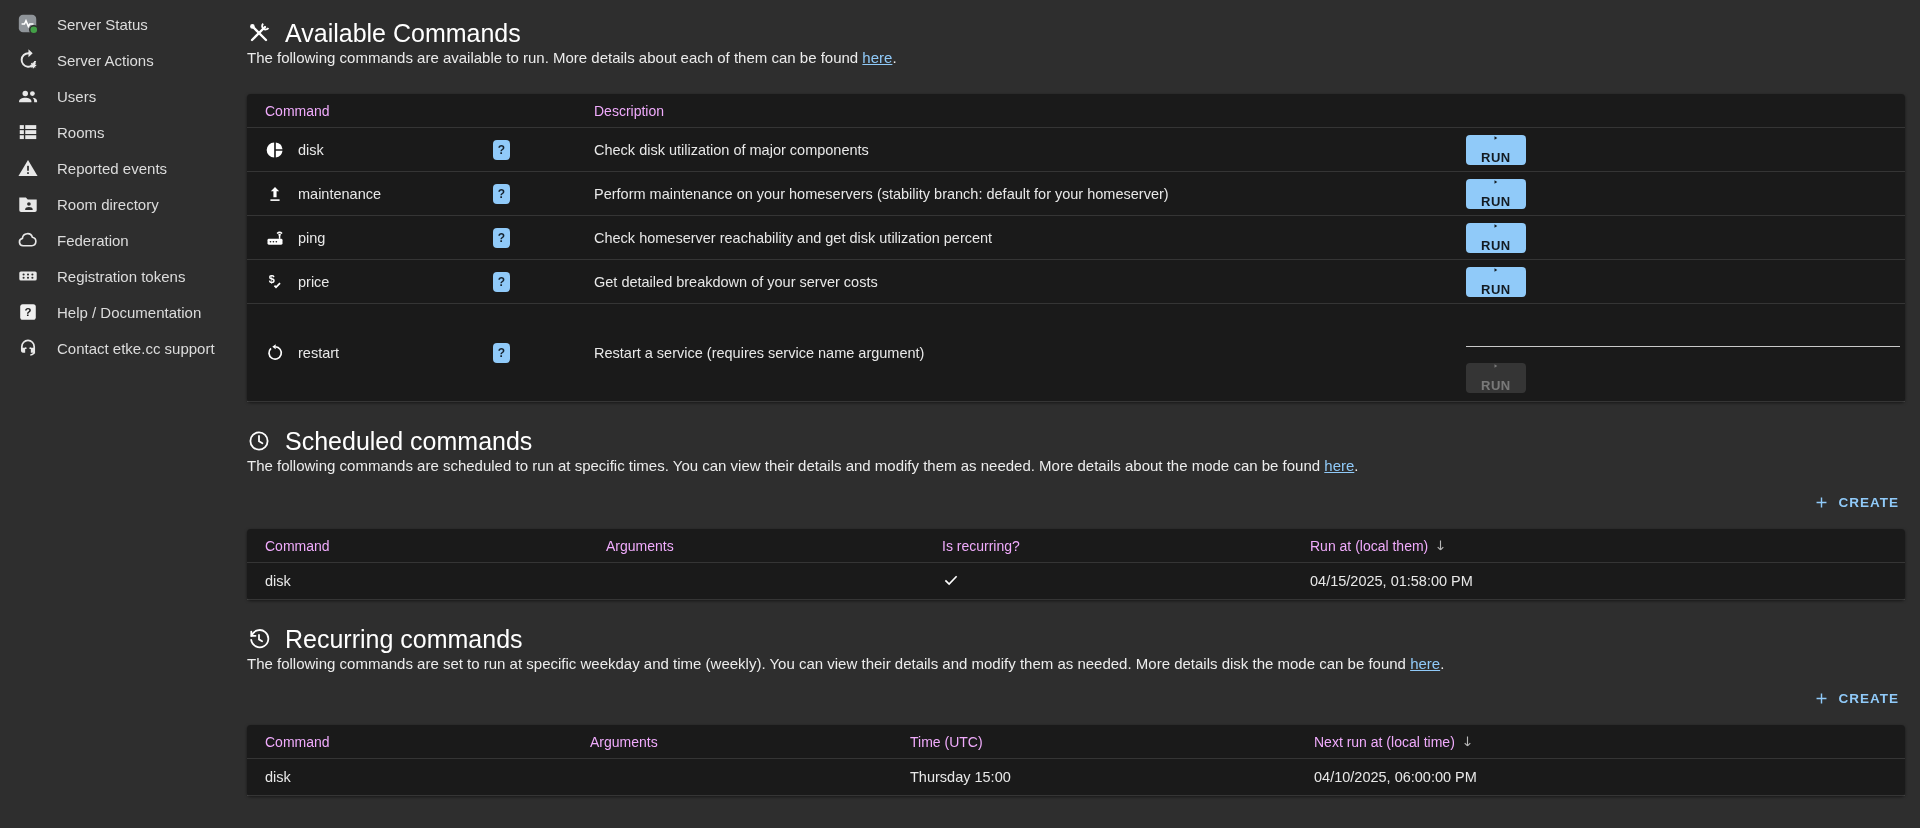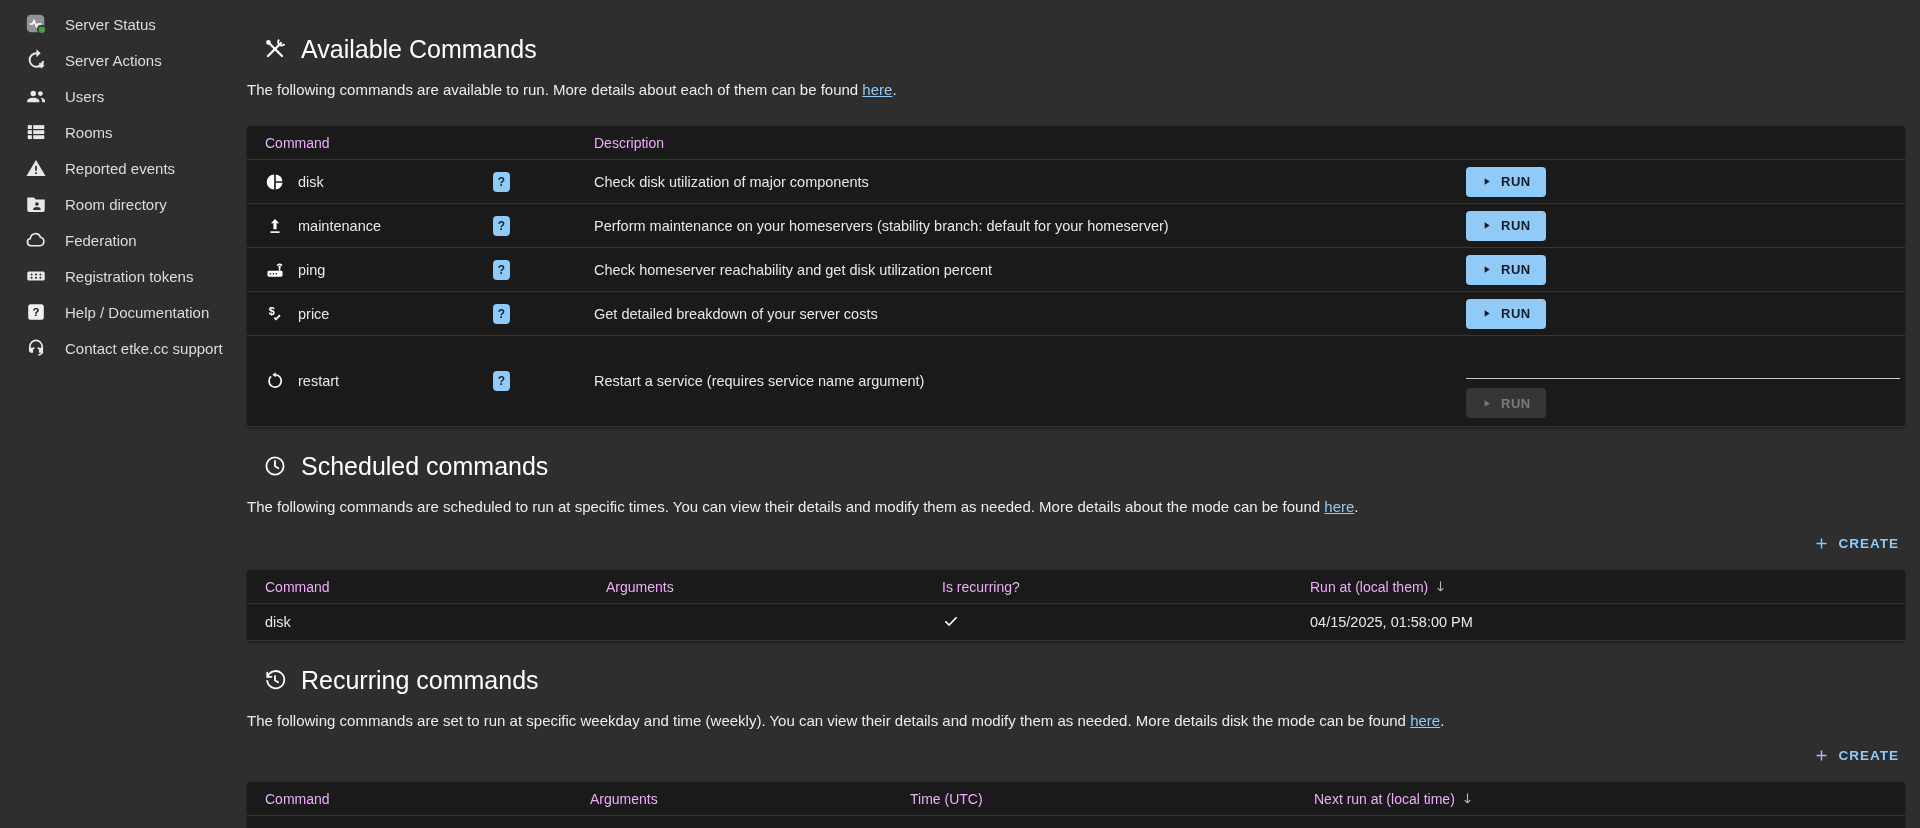--- a/index.html
+++ b/index.html
@@ -5,49 +5,49 @@
   html,body{margin:0;padding:0;}
   body{
     width:1920px;height:828px;overflow:hidden;
     background:#2e2e2e;
     font-family:"Liberation Sans","DejaVu Sans",sans-serif;
     color:#e8e8e8;
     -webkit-font-smoothing:antialiased;
   }
   
   .sidebar{position:absolute;left:0;top:0;width:240px;padding-top:6px;}
-  .nav-item{display:flex;align-items:center;height:36px;padding-left:24px;gap:17px;
+  .nav-item{display:flex;align-items:center;height:36px;padding-left:16px;gap:17px;
     color:#dcdcdc;font-size:15px;cursor:pointer;white-space:nowrap;}
   .nav-icon{width:24px;height:24px;flex:0 0 24px;display:flex;align-items:center;justify-content:center;}
   .nav-icon svg{width:22px;height:22px;}
   
   .main{position:absolute;left:247px;top:0;width:1658px;}
   .section-title{display:flex;align-items:center;gap:14px;font-size:25px;font-weight:400;
-    color:#fff;margin:16px;height:30px;}
+    color:#fff;margin:0;height:30px;}
   .section-title svg{width:24px;height:24px;}
   .subtitle{font-size:15px;color:#ececec;margin-top:0;line-height:20px;}
   .lnk{color:#90caf9;text-decoration:underline;cursor:pointer;}
   .mt-first{padding-top:18px;}
   
   .paper{background:#1a1a1a;border-radius:4px;box-shadow:0 1px 3px rgba(0,0,0,0.5);}
   .tbl1{margin-top:26px;}
   .trow{display:flex;align-items:center;border-bottom:1px solid rgba(255,255,255,0.12);}
   .thead{height:33px;font-size:14px;color:#f0abfc;}
   .tr1{min-height:43px;font-size:14.5px;}
   .tr1.tall{min-height:88px;}
   .cell-cmd{width:347px;box-sizing:border-box;padding-left:18px;display:flex;align-items:center;gap:13px;position:relative;}
   .cell-cmd svg{width:20px;height:20px;flex:0 0 20px;}
   .hbadge{position:absolute;left:246px;top:50%;transform:translateY(-50%);
     width:17px;height:20px;background:#90caf9;border-radius:4px;color:#14222e;
     font-size:12px;font-weight:bold;display:flex;align-items:center;justify-content:center;cursor:pointer;}
   .cell-desc{width:872px;box-sizing:border-box;}
   .cell-action{width:439px;box-sizing:border-box;display:flex;flex-direction:column;justify-content:center;}
   .run-btn{display:inline-flex;align-items:center;gap:9px;background:#90caf9;color:rgba(0,0,0,0.87);
     border:none;border-radius:4px;height:30px;padding:0 15px;font-size:13px;font-weight:bold;
-    letter-spacing:0.5px;cursor:pointer;width:max-content;font-family:inherit;}
+    letter-spacing:0.5px;cursor:pointer;width:max-content;font-family:inherit;flex-direction:column;}
   .run-btn svg{width:11px;height:11px;}
   .run-btn.disabled{background:rgba(255,255,255,0.12);color:rgba(255,255,255,0.34);cursor:default;}
   .restart-input{background:transparent;border:none;outline:none;border-bottom:1px solid #c9c9c9;
     width:430px;height:30px;margin-top:10px;color:#fff;font-size:14px;font-family:inherit;}
   .restart-actions{margin-top:9px;margin-bottom:8px;}
   
   .sec-head{margin-top:24px;}
   .create-row{display:flex;justify-content:flex-end;margin-top:14px;}
   .create-btn{display:inline-flex;align-items:center;gap:8px;background:none;border:none;
     color:#90caf9;font-size:13.5px;font-weight:bold;letter-spacing:1px;cursor:pointer;

